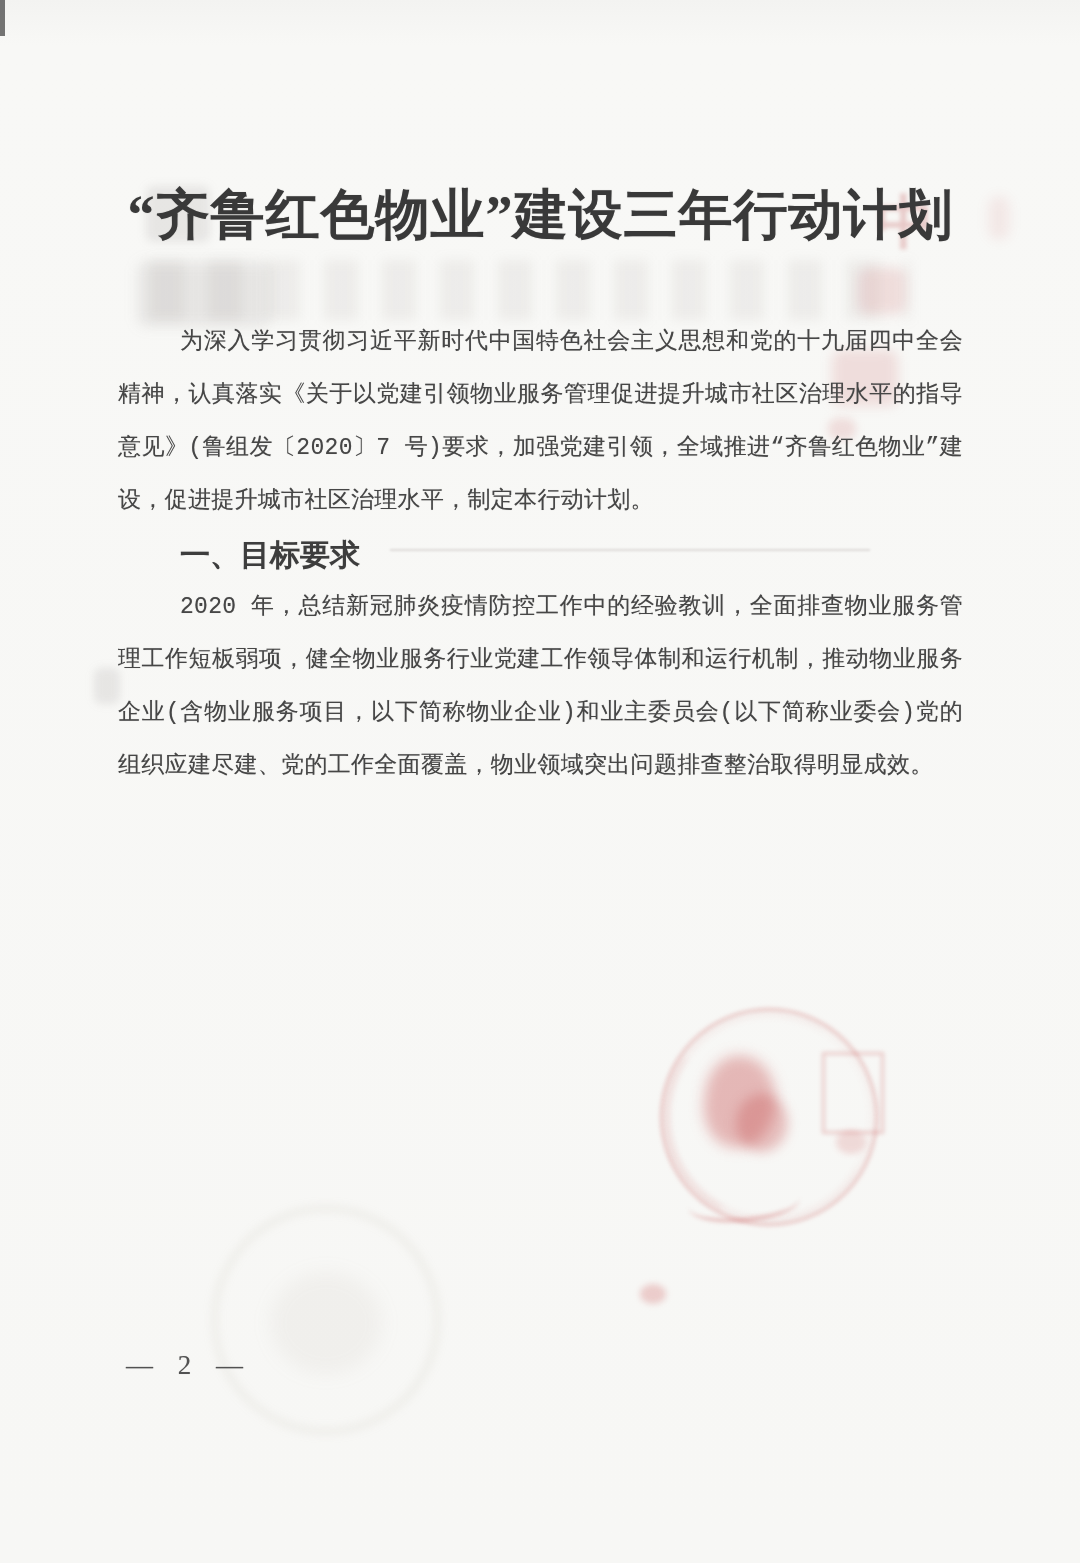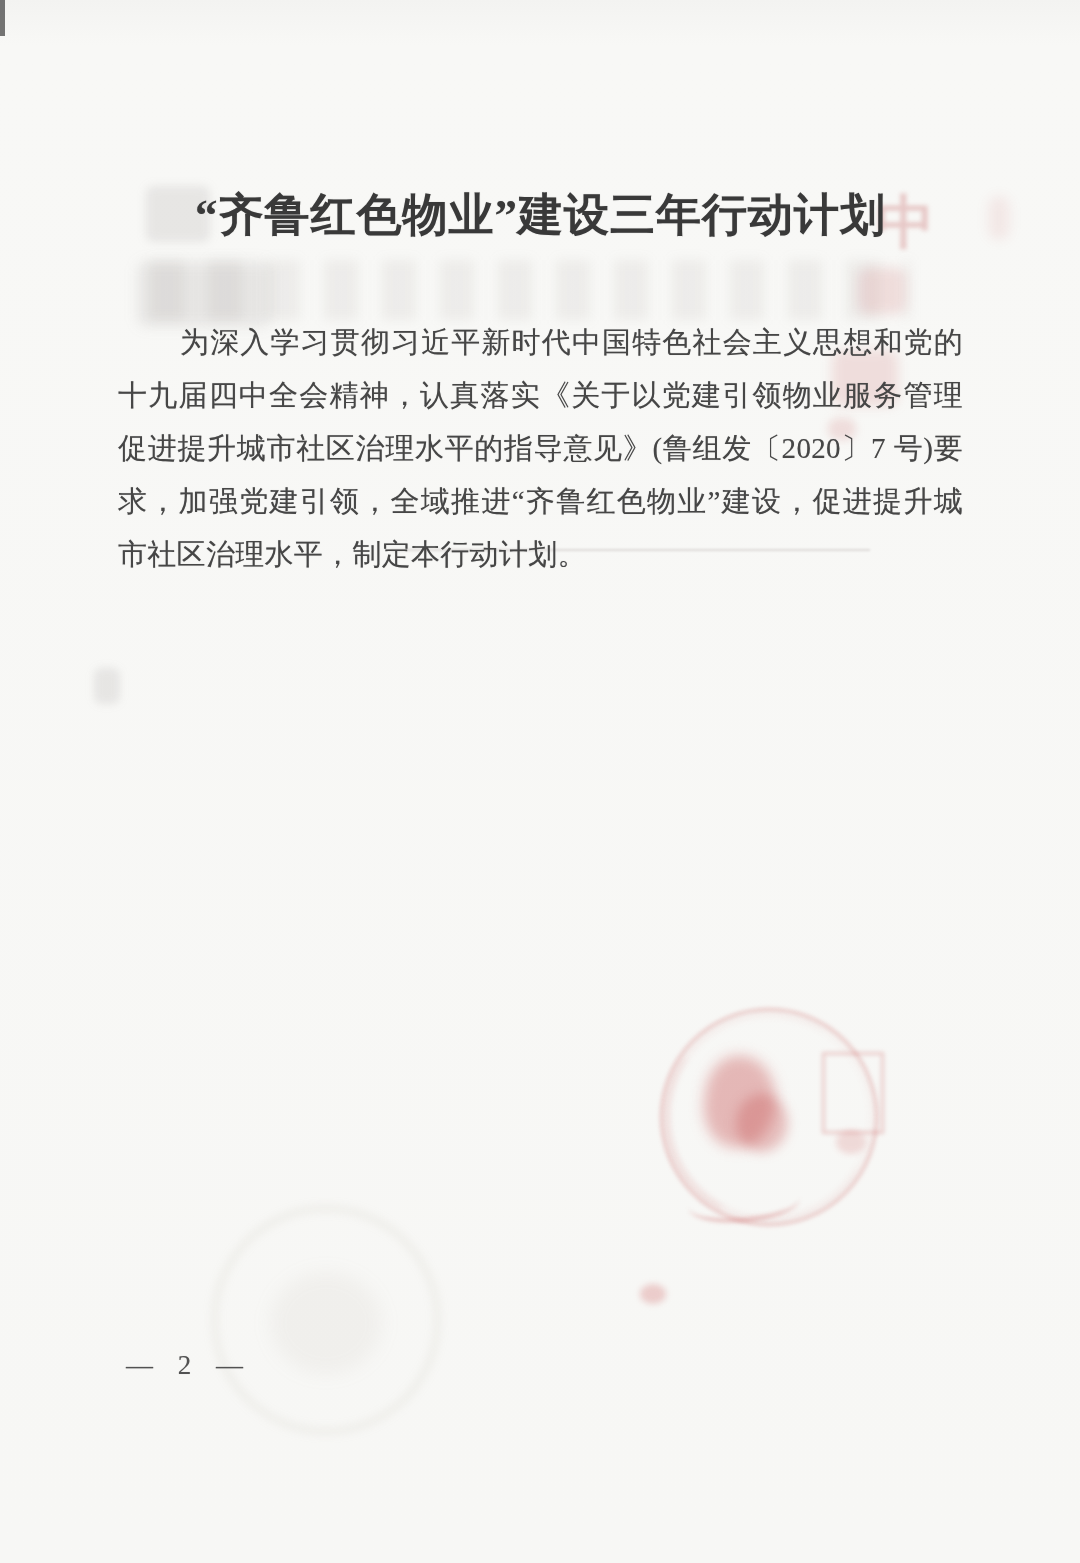--- a/index.html
+++ b/index.html
@@ -18,38 +18,39 @@
 
   
   .content {
     position: absolute;
     left: 118px;
     top: 186px;
     width: 845px;
     color: #454545;
   }
   .doc-title {
-    font-size: 45px;
+    font-size: 54px;
     line-height: 58px;
     font-weight: 700;
     text-align: center;
     letter-spacing: 1px;
     color: #393939;
     margin: 0 0 72px 0;
     text-shadow: 0 0 1px rgba(60,60,60,.35);
   }
   .para {
     margin: 0;
-    font-size: 29px;
+    font-size: 23px;
     line-height: 53px;
     text-align: justify;
     text-indent: 62px;
     letter-spacing: 0.3px;
     color: #464646;
     text-shadow: 0 0 0.7px rgba(75,75,75,.45);
+    font-family: Liberation Mono, monospace;
   }
   .section-heading {
     margin: 0;
     font-size: 30px;
     line-height: 53px;
     font-weight: 700;
     text-indent: 62px;
     color: #3d3d3d;
     text-shadow: 0 0 0.7px rgba(60,60,60,.4);
   }
@@ -186,17 +187,19 @@
   <div class="artifact red-fleck rf-2"></div>
 
   <div class="artifact ghost-stamp">
     <div class="ring"></div>
     <div class="inner"></div>
   </div>
 
   <div class="content">
     <h1 class="doc-title">“齐鲁红色物业”建设三年行动计划</h1>
     <p class="para">为深入学习贯彻习近平新时代中国特色社会主义思想和党的十九届四中全会精神，认真落实《关于以党建引领物业服务管理促进提升城市社区治理水平的指导意见》(鲁组发〔2020〕7 号)要求，加强党建引领，全域推进“齐鲁红色物业”建设，促进提升城市社区治理水平，制定本行动计划。</p>
+    <p class="section-heading">一、目标要求</p>
+    <p class="para">2020 年，总结新冠肺炎疫情防控工作中的经验教训，全面排查物业服务管理工作短板弱项，健全物业服务行业党建工作领导体制和运行机制，推动物业服务企业(含物业服务项目，以下简称物业企业)和业主委员会(以下简称业委会)党的组织应建尽建、党的工作全面覆盖，物业领域突出问题排查整治取得明显成效。</p>
   </div>
 
   <div class="page-number">— 2 —</div>
 
 </div>
 
 </body></html>

